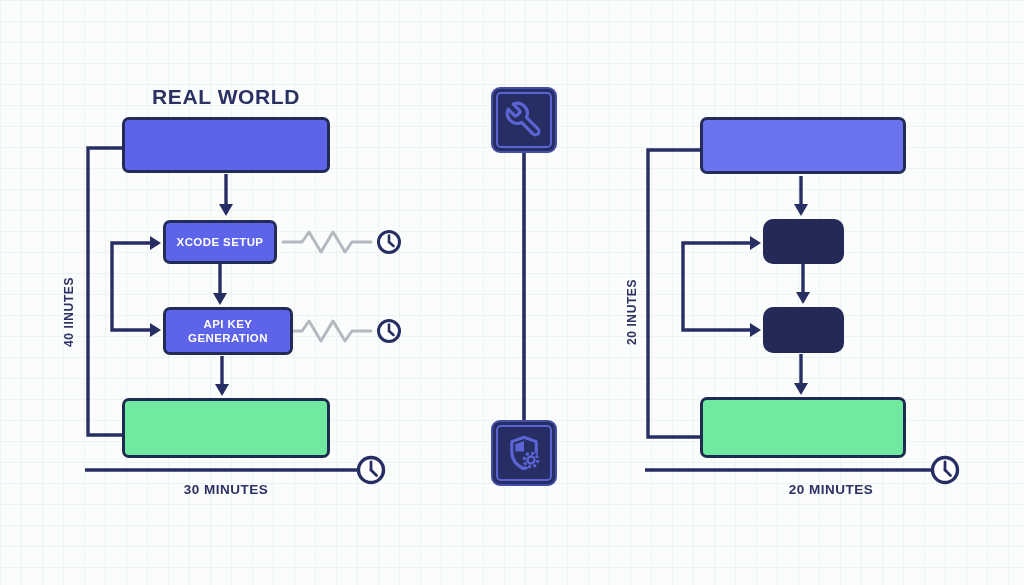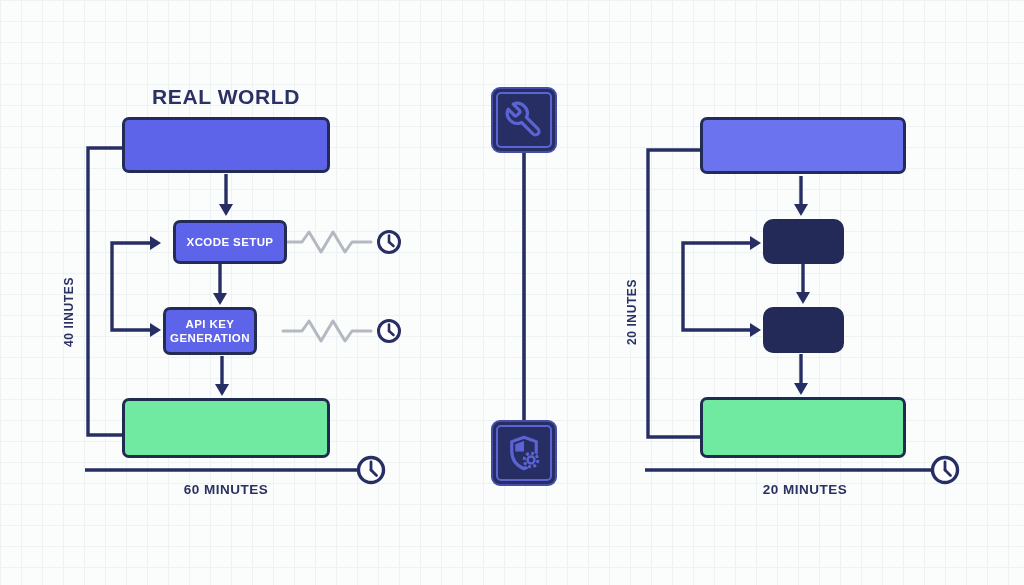--- a/index.html
+++ b/index.html
@@ -114,29 +114,29 @@
         <line x1="945" y1="470" x2="945" y2="462" stroke-width="2.8" stroke-linecap="round"></line>
         <line x1="945" y1="470" x2="950.5" y2="475.5" stroke-width="2.8" stroke-linecap="round"></line>
       </g>
     </g>
   </svg>
 
   <div class="col-title" style="left:122px;top:85px;width:208px;">REAL WORLD</div>
 
   <div class="box purple" style="left:122px;top:117px;width:208px;height:56px;"></div>
 
-  <div class="box purple step" style="left:173px;top:220px;width:114px;height:44px;">XCODE SETUP</div>
+  <div class="box purple step" style="left:163px;top:220px;width:114px;height:44px;">XCODE SETUP</div>
 
-  <div class="box purple step" style="left:163px;top:307px;width:94px;height:48px;">API KEY GENERATION</div>
+  <div class="box purple step" style="left:163px;top:307px;width:130px;height:48px;">API KEY GENERATION</div>
 
   <div class="box green" style="left:122px;top:398px;width:208px;height:60px;"></div>
 
   <div class="side-label" style="left:0px;top:304px;">40 IINUTES</div>
 
-  <div class="timeline-label" style="left:122px;top:482px;width:208px;">60 MINUTES</div>
+  <div class="timeline-label" style="left:122px;top:482px;width:208px;">30 MINUTES</div>
 
   <div class="badge" style="left:491px;top:87px;">
     <div class="badge-inner">
       <svg width="40" height="40" viewBox="0 0 24 24">
         <g transform="translate(24,0) scale(-1,1)">
           <path d="M14.7 6.3a1 1 0 0 0 0 1.4l1.6 1.6a1 1 0 0 0 1.4 0l3.77-3.77a6 6 0 0 1-7.94 7.94l-6.91 6.91a2.12 2.12 0 0 1-3-3l6.91-6.91a6 6 0 0 1 7.94-7.94l-3.76 3.76z" fill="none" stroke="#5b64d2" stroke-width="1.9" stroke-linejoin="round"></path>
         </g>
       </svg>
     </div>
   </div>
@@ -157,15 +157,15 @@
   <div class="box purple-light" style="left:700px;top:117px;width:206px;height:57px;"></div>
 
   <div class="box dark" style="left:763px;top:219px;width:81px;height:45px;"></div>
 
   <div class="box dark" style="left:763px;top:307px;width:81px;height:46px;"></div>
 
   <div class="box green" style="left:700px;top:397px;width:206px;height:61px;"></div>
 
   <div class="side-label" style="left:563px;top:304px;">20 INUTES</div>
 
-  <div class="timeline-label" style="left:702px;top:482px;width:206px;">20 MINUTES</div>
+  <div class="timeline-label" style="left:728px;top:482px;width:206px;">20 MINUTES</div>
 
 </div>
 
 </body></html>

